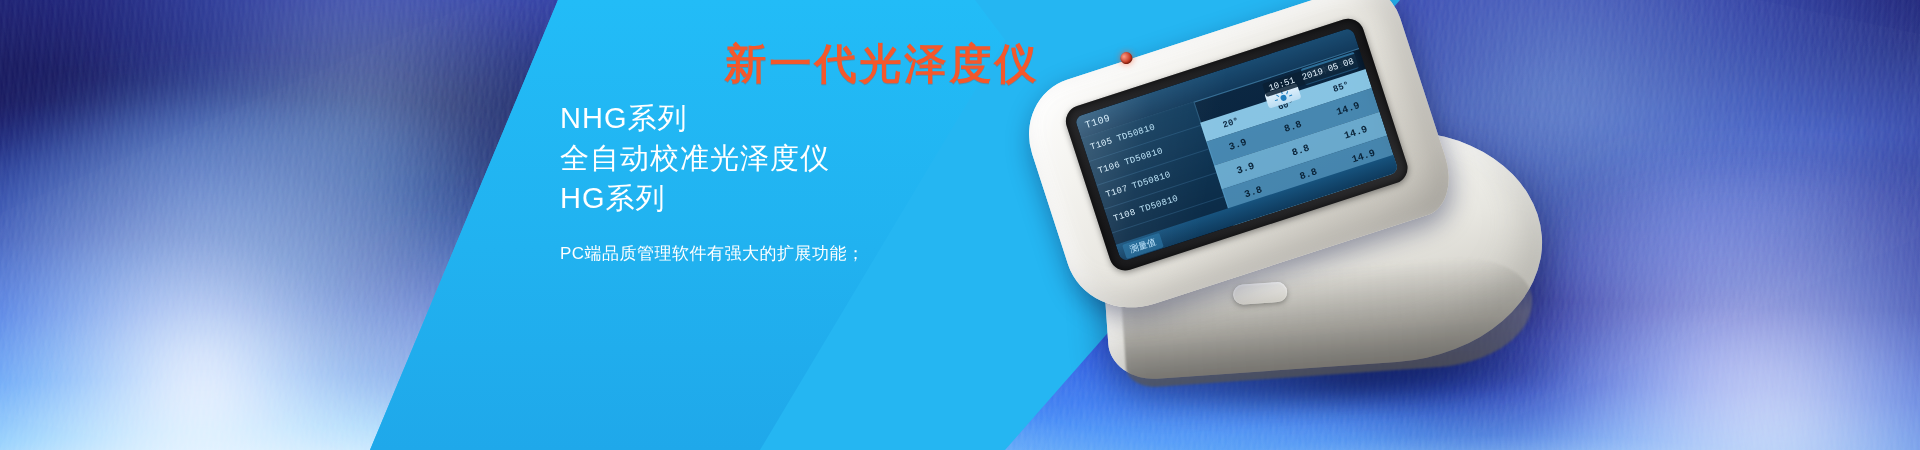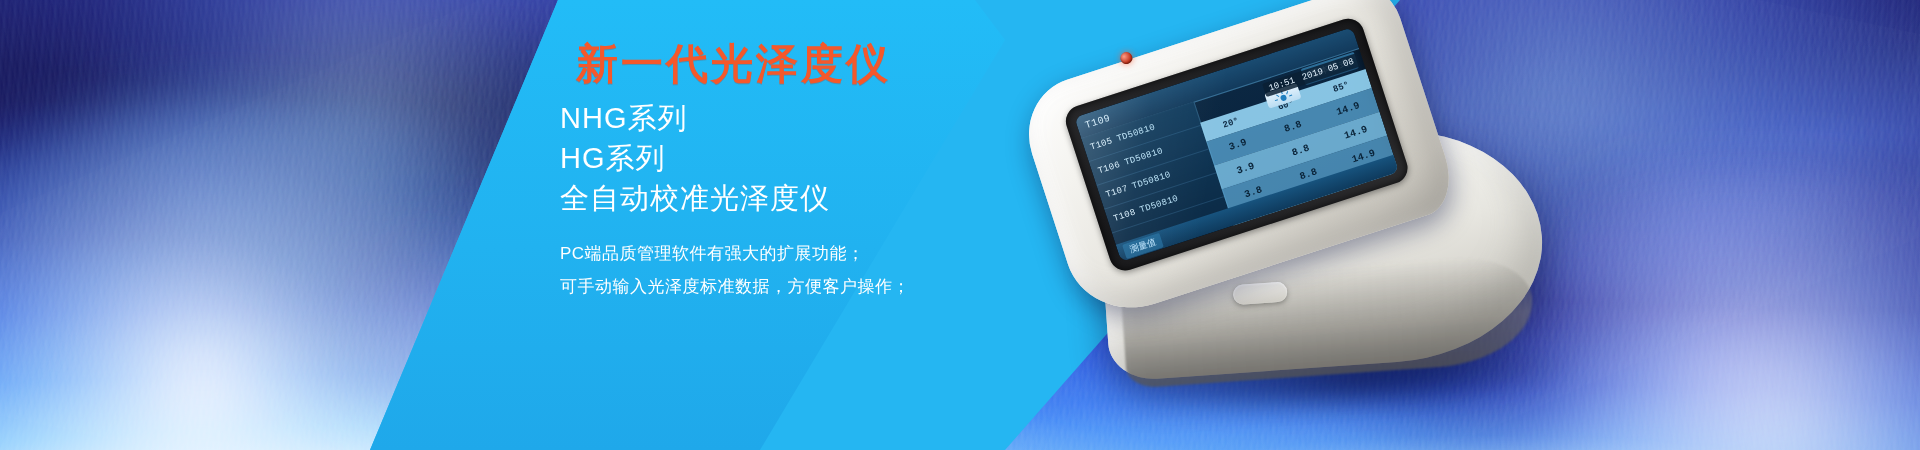--- a/index.html
+++ b/index.html
@@ -128,23 +128,24 @@
     left: 560px;
     top: 42px;
     width: 640px;
   }
   .headline {
     font-size: 42px;
     font-weight: bold;
     color: #f4582b;
     letter-spacing: 3px;
     line-height: 1.05;
-    margin: 0 0 12px 16px;
+    margin: 0 0 12px 4px;
     white-space: nowrap;
     text-shadow: 0 1px 0 rgba(180,40,10,.25);
+    text-align: center;
   }
   .sub-list {
     margin: 0;
     padding: 0;
     list-style: none;
   }
   .sub-list li {
     font-size: 29px;
     color: #ffffff;
     line-height: 1.38;
@@ -352,26 +353,25 @@
   <div class="streaks b"></div>
   <div class="streaks c"></div>
 
   <div class="cyan-panel"></div>
   <div class="cyan-panel-inner"></div>
 
   <div class="copy">
     <h1 class="headline">新一代光泽度仪</h1>
     <ul class="sub-list">
       <li>NHG系列</li>
+      <li>全自动校准光泽度仪</li>
       <li>HG系列</li>
-      <li>全自动校准光泽度仪</li>
     </ul>
     <ul class="bullets">
       <li>PC端品质管理软件有强大的扩展功能；</li>
-      <li>可手动输入光泽度标准数据，方便客户操作；</li>
     </ul>
   </div>
 
   <div class="device">
     <div class="dev-shadow"></div>
     <div class="dev-body"></div>
     <div class="dev-body-shade"></div>
     <div class="dev-btn"></div>
     <div class="dev-logo">3nh</div>
     <div class="dev-head"></div>

